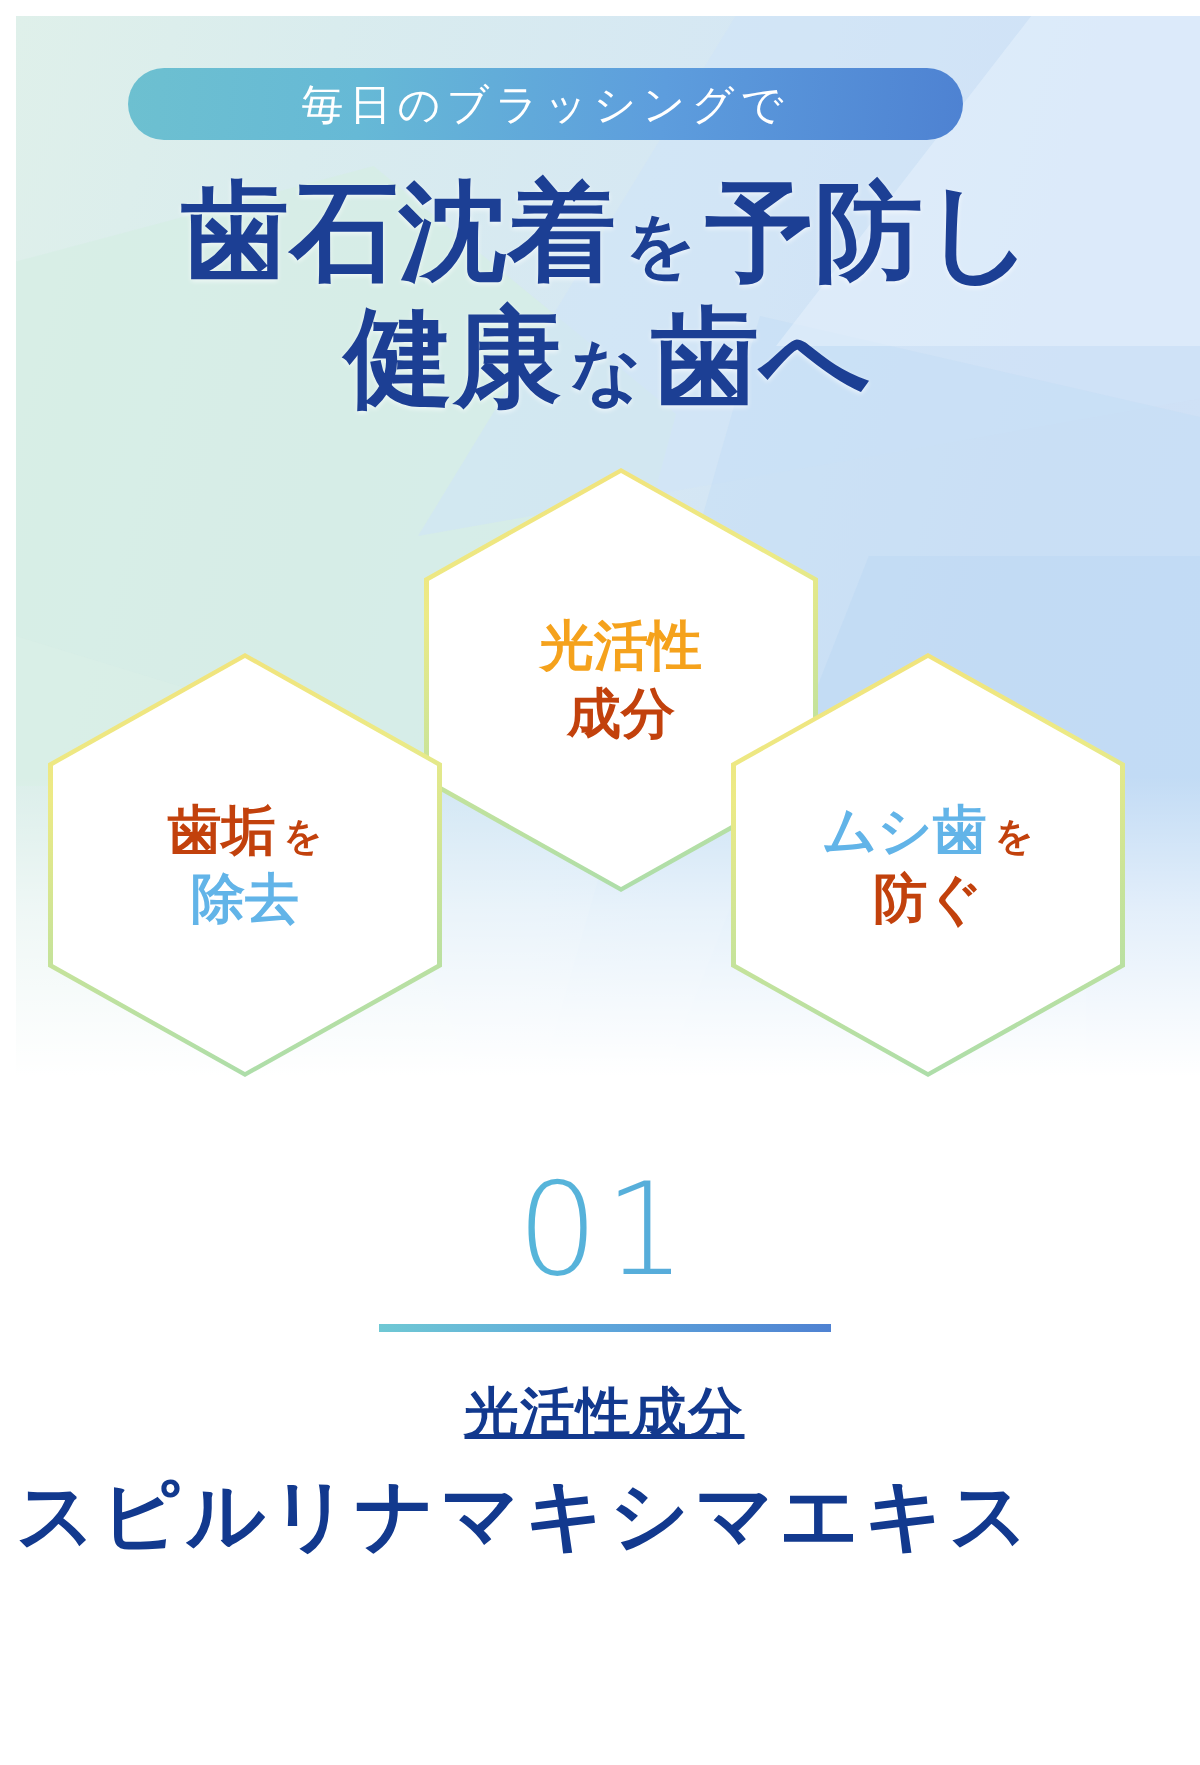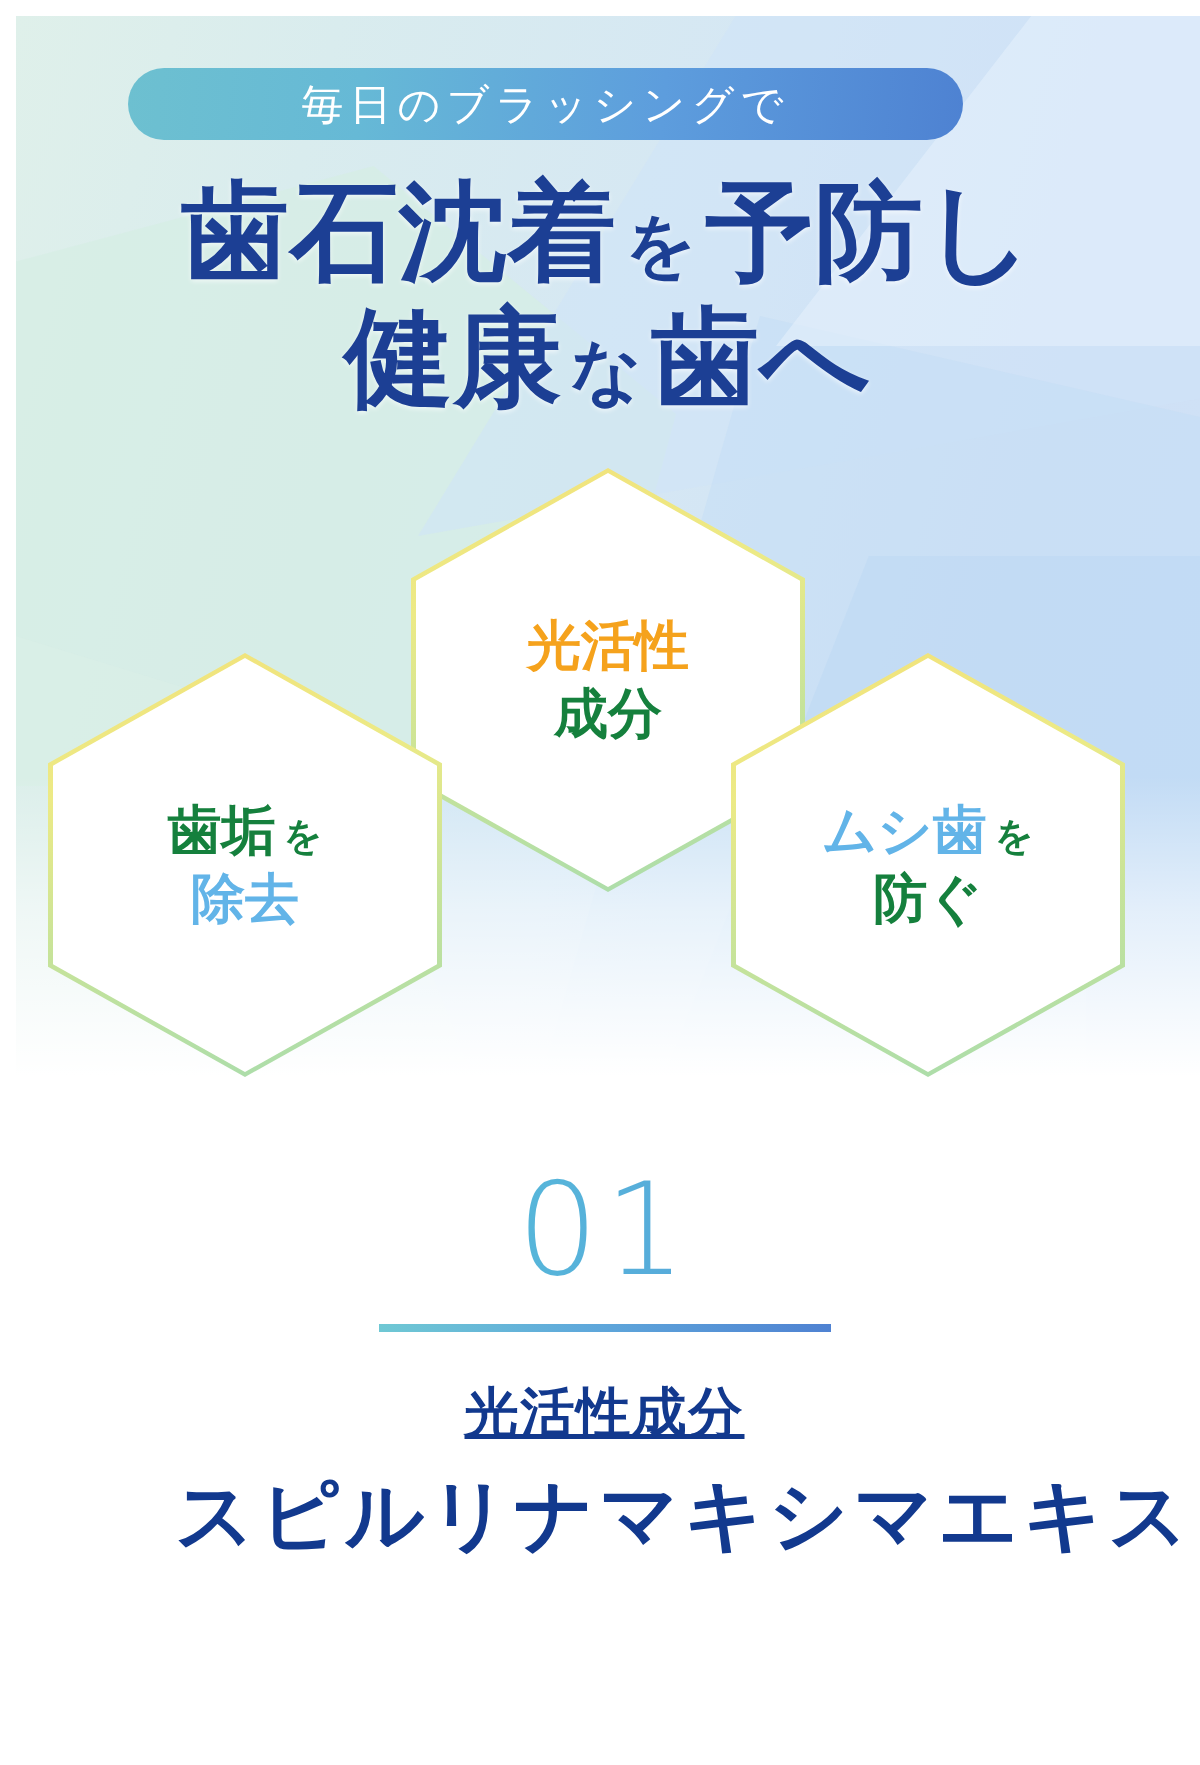--- a/index.html
+++ b/index.html
@@ -106,25 +106,25 @@
     background:#ffffff;
     display:flex; flex-direction:column;
     align-items:center; justify-content:center;
   }
   .hex-line { white-space:nowrap; line-height:1.12;
     font-family:"DejaVu Sans", sans-serif; font-weight:bold; }
   .hex-l1 { font-size:54px; }
   .hex-l2 { font-size:54px; }
   .hex-l1 .sm, .hex-l2 .sm { font-size:38px; }
 
-  .navy  { color:#15803d; }
+  .navy  { color:#c2410c; }
   .sky   { color:#62b4e8; }
   .amber { color:#f5a21c; }
 
-  .hex-top   { left:403px; top:20px; }
+  .hex-top   { left:416px; top:20px; }
   .hex-left  { left:40px;  top:205px; }
   .hex-right { left:723px; top:205px; }
 
   
   .num-section { position:absolute; left:0; top:1150px; width:1193px; }
 
   .num {
     text-align:center;
     font-family:"DejaVu Sans", sans-serif;
     font-weight:300;
@@ -151,21 +151,21 @@
     font-family:"Liberation Serif", serif;
     font-weight:bold;
     font-size:54px;
     letter-spacing:2px;
     line-height:1.1;
     text-decoration:underline;
   }
 
   .product-name {
     margin-top:22px;
-    text-align:right;
+    text-align:left;
     color:#12398e;
     font-family:"Liberation Serif", serif;
     font-weight:bold;
     font-size:78px;
     letter-spacing:5px;
     line-height:1.1;
     white-space:nowrap;
   }
 </style>
 </head>

